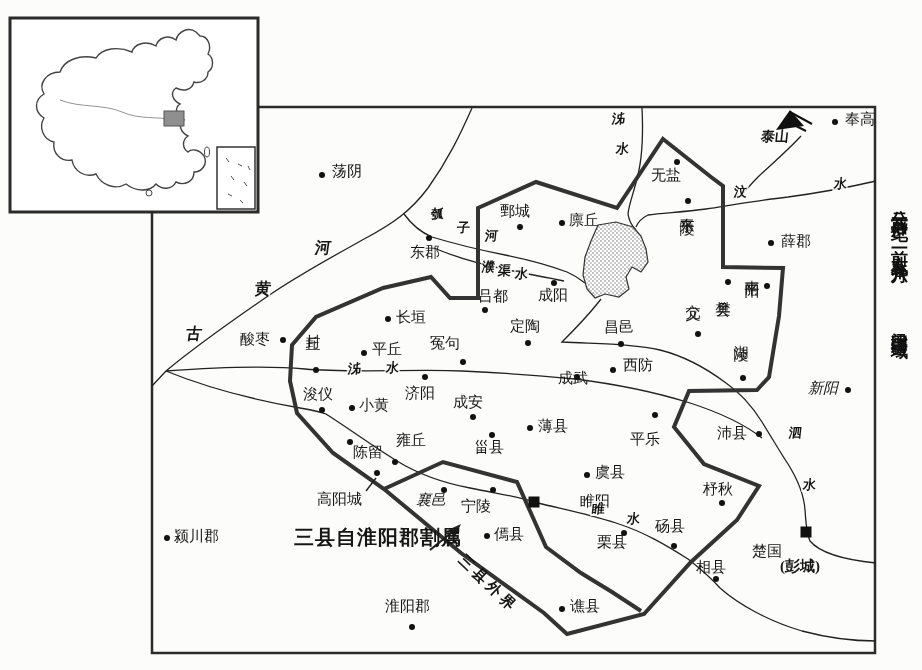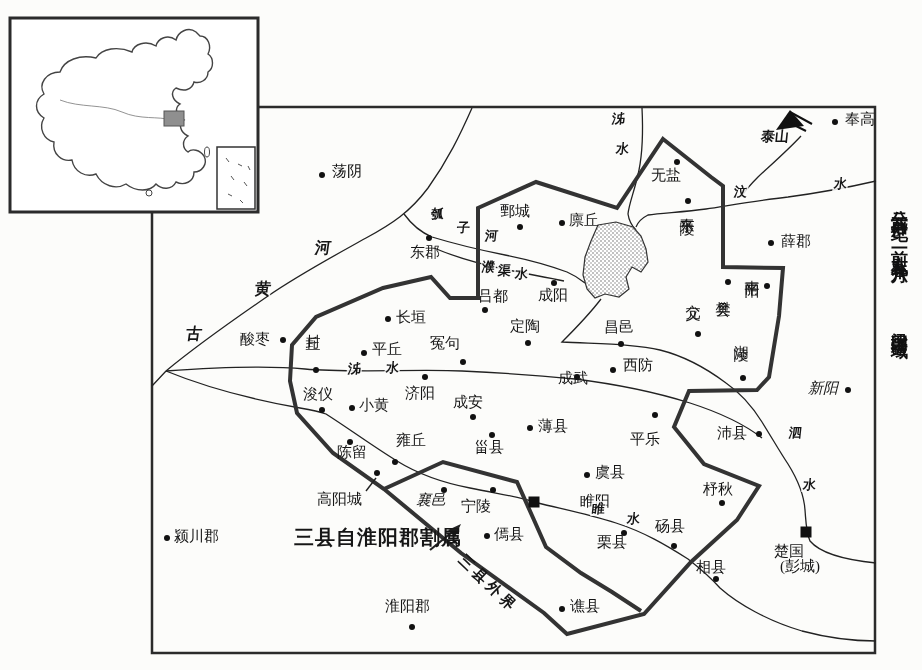--- a/index.html
+++ b/index.html
@@ -145,21 +145,21 @@
     <div class="lbl" style="left: 630px; top: 432px;">平乐</div>
     <div class="dot" style="left: 759px; top: 434px;"></div>
     <div class="lbl" style="left: 717px; top: 426px;">沛县</div>
     <div class="dot" style="left: 848px; top: 390px;"></div>
     <div class="lbl" style="left: 808px; top: 381px; font-style: italic;">新阳</div>
     <div class="dot" style="left: 587px; top: 475px;"></div>
     <div class="lbl" style="left: 595px; top: 465px;">虞县</div>
     <div class="dot" style="left: 395px; top: 462px;"></div>
     <div class="lbl" style="left: 396px; top: 433px;">雍丘</div>
     <div class="dot" style="left: 350px; top: 442px;"></div>
-    <div class="lbl" style="left: 337px; top: 445px;">陈留</div>
+    <div class="lbl" style="left: 353px; top: 445px;">陈留</div>
     <div class="dot" style="left: 377px; top: 473px;"></div>
     <div class="lbl" style="left: 317px; top: 492px;">高阳城</div>
     <div class="dot" style="left: 444px; top: 490px;"></div>
     <div class="lbl" style="left: 416px; top: 493px; font-style: italic;">襄邑</div>
     <div class="dot" style="left: 493px; top: 490px;"></div>
     <div class="lbl" style="left: 461px; top: 499px;">宁陵</div>
     <div class="dot" style="left: 487px; top: 536px;"></div>
     <div class="lbl" style="left: 494px; top: 527px;">傿县</div>
     <div class="dot" style="left: 624px; top: 533px;"></div>
     <div class="lbl" style="left: 597px; top: 535px;">栗县</div>
@@ -183,22 +183,22 @@
     <div class="lbl v" style="left: 715px; top: 289px;">樊县</div>
     <div class="dot" style="left: 698px; top: 334px;"></div>
     <div class="lbl v" style="left: 685px; top: 292px;">亢父</div>
     <div class="dot" style="left: 743px; top: 378px;"></div>
     <div class="lbl v" style="left: 733px; top: 333px;">湖陵</div>
     <div class="dot" style="left: 316px; top: 370px;"></div>
     <div class="lbl v" style="left: 305px; top: 322px;">封丘</div>
     <div class="sq" style="left: 534px; top: 502px;"></div>
     <div class="lbl cap" style="left: 580px; top: 494px;">睢阳</div>
     <div class="sq" style="left: 806px; top: 532px;"></div>
-    <div class="lbl cap" style="left: 774px; top: 544px;">楚国</div>
-    <div class="lbl cap" style="left: 780px; top: 559px;">(彭城)</div>
+    <div class="lbl cap" style="left: 752px; top: 544px;">楚国</div>
+    <div class="lbl cap" style="left: 780px; top: 559px; font-weight: bold;">(彭城)</div>
     <div class="lbl mtn" style="left: 761px; top: 129px;">泰山</div>
     <div class="lbl big-rv" style="left: 186px; top: 326px;">古</div>
     <div class="lbl big-rv" style="left: 255px; top: 281px;">黄</div>
     <div class="lbl big-rv" style="left: 315px; top: 240px;">河</div>
     <div class="lbl rv" style="left: 611px; top: 111px;">泲</div>
     <div class="lbl rv" style="left: 615px; top: 141px;">水</div>
     <div class="lbl rv" style="left: 733px; top: 184px;">汶</div>
     <div class="lbl rv" style="left: 833px; top: 176px;">水</div>
     <div class="lbl rv" style="left: 430px; top: 206px;">瓠</div>
     <div class="lbl rv" style="left: 456px; top: 220px;">子</div>

